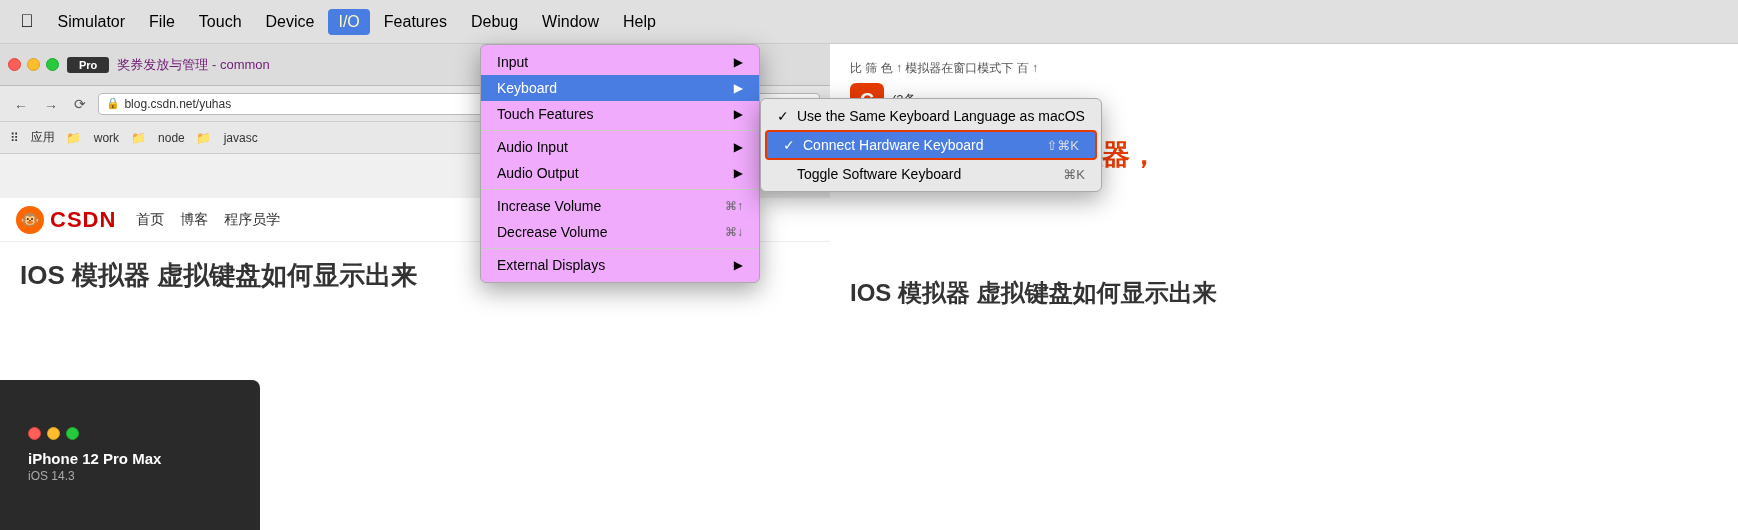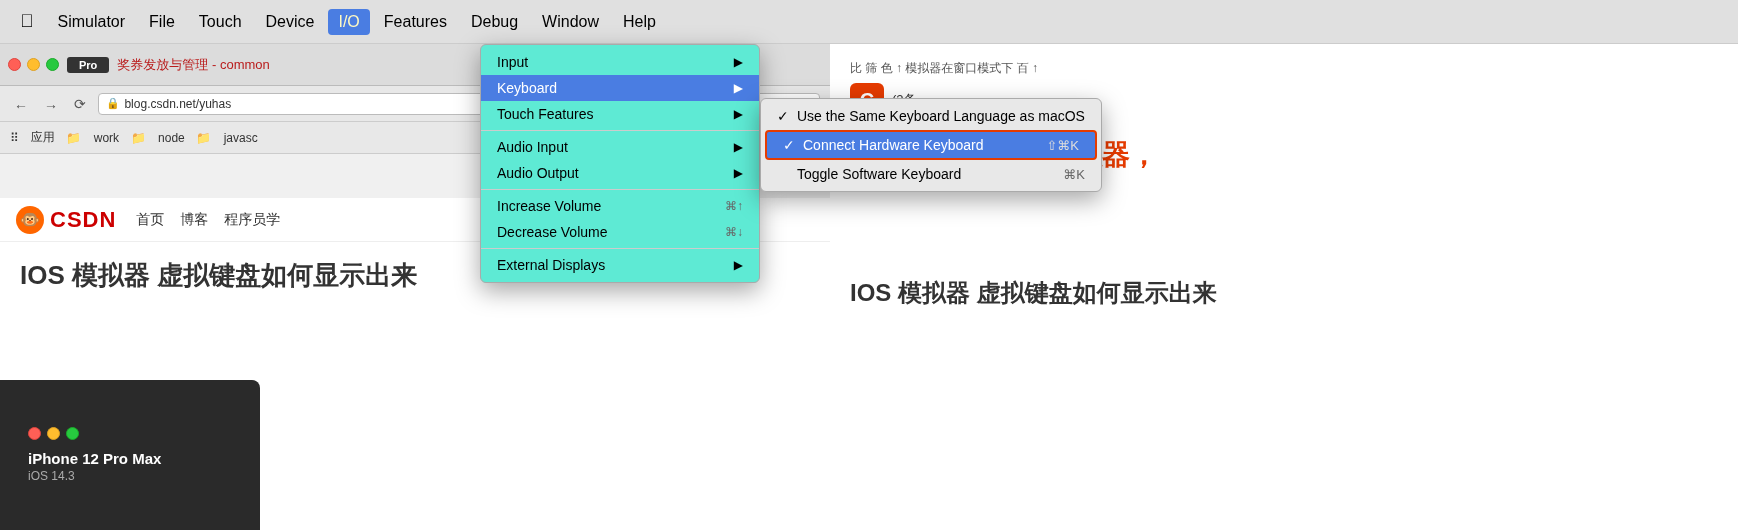--- a/index.html
+++ b/index.html
@@ -79,21 +79,21 @@
     .pro-badge {
       background: #333;
       color: #fff;
       font-size: 11px;
       font-weight: bold;
       padding: 2px 12px;
       border-radius: 3px;
     }
     .browser-title {
       font-size: 13px;
-      color: #b91c1c;
+      color: #701a75;
       flex: 1;
       white-space: nowrap;
       overflow: hidden;
     }
 
     
     .nav-bar {
       height: 36px;
       background: #e8e8e8;
       display: flex;
@@ -288,21 +288,21 @@
     .dropdown-container {
       position: absolute;
       top: 44px;
       left: 480px;
       z-index: 1000;
       display: flex;
       gap: 0;
     }
 
     .menu-panel {
-      background: #5eead4;
+      background: #f0abfc;
       border: 1px solid #aaa;
       border-radius: 6px;
       min-width: 280px;
       padding: 4px 0;
       box-shadow: 0 8px 24px rgba(0,0,0,0.35);
     }
 
     .menu-item {
       display: flex;
       align-items: center;

